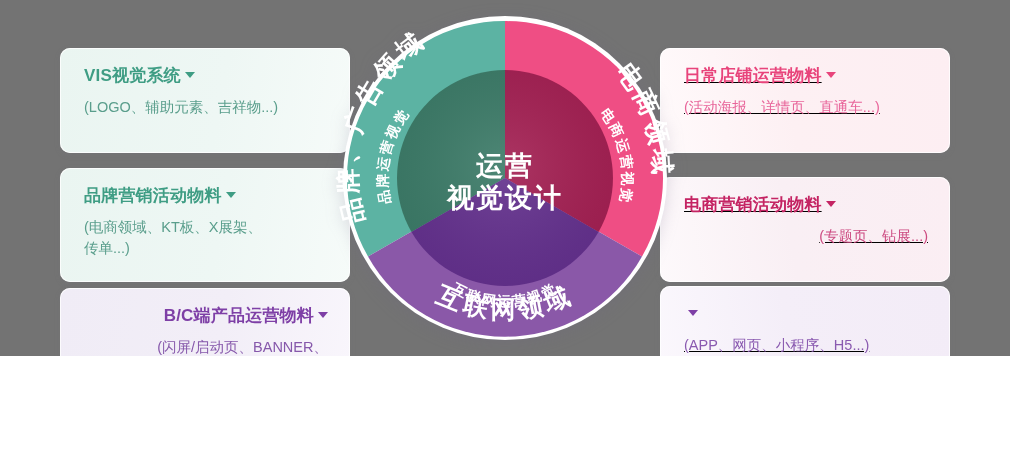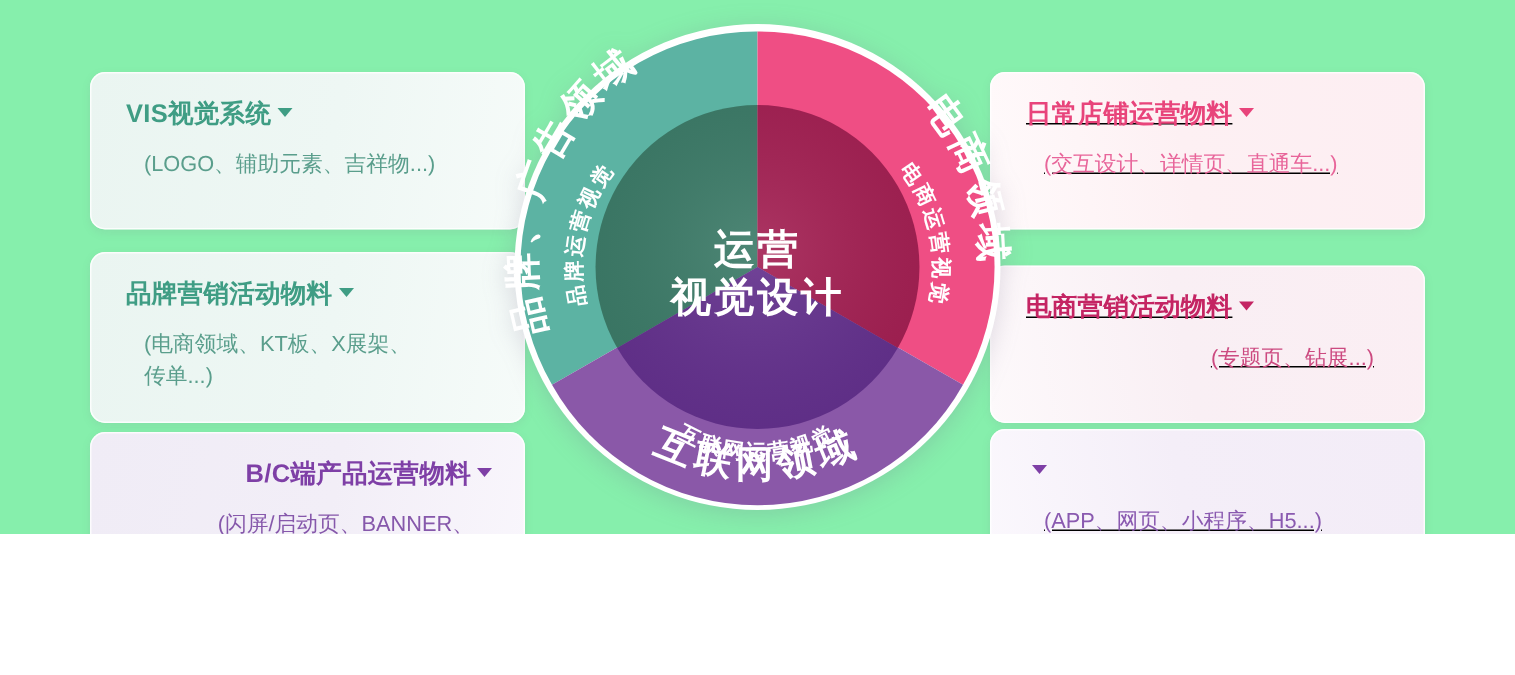--- a/index.html
+++ b/index.html
@@ -8,21 +8,21 @@
     background: #ffffff;
   }
   body {
     font-family: "Liberation Sans", "DejaVu Sans", sans-serif;
   }
   #stage {
     position: relative;
     width: 1010px;
     height: 356px;
     overflow: hidden;
-    background: #86efac;
+    background: #737373;
   }
 
   
   .card {
     position: absolute;
     box-sizing: border-box;
     border-radius: 10px;
     padding: 16px 22px 14px 24px;
     box-shadow: 0 2px 6px rgba(120,120,140,0.13),
                 0 0 0 1px rgba(255,255,255,0.8) inset;
@@ -33,21 +33,21 @@
     font-weight: bold;
     line-height: 24px;
     letter-spacing: 0.2px;
     white-space: pre-line;
     margin: 0 0 9px 0;
   }
   .card .sub {
     font-size: 14.5px;
     line-height: 21px;
     white-space: pre-line;
-    margin: 12px;
+    margin: 0;
   }
   .caret {
     display: inline-block;
     width: 0;
     height: 0;
     margin-left: 4px;
     vertical-align: 3px;
     border-left: 5px solid transparent;
     border-right: 5px solid transparent;
     border-top: 6px solid currentColor;
@@ -138,21 +138,21 @@
   </div>
 
   <div class="card left c3">
     <p class="title"><span>B/C端产品运营物料</span><span class="caret"></span></p>
     <p class="sub">(闪屏/启动页、BANNER、
 广告领域、专题页...)</p>
   </div>
 
   <div class="card right c1">
     <p class="title"><span>日常店铺运营物料</span><span class="caret"></span></p>
-    <p class="sub">(交互设计、详情页、直通车...)</p>
+    <p class="sub">(活动海报、详情页、直通车...)</p>
   </div>
 
   <div class="card right c2">
     <p class="title"><span>电商营销活动物料</span><span class="caret"></span></p>
     <p class="sub">(专题页、钻展...)</p>
   </div>
 
   <div class="card right c3">
     <p class="title"><span class="caret"></span></p>
     <p class="sub">(APP、网页、小程序、H5...)</p>

